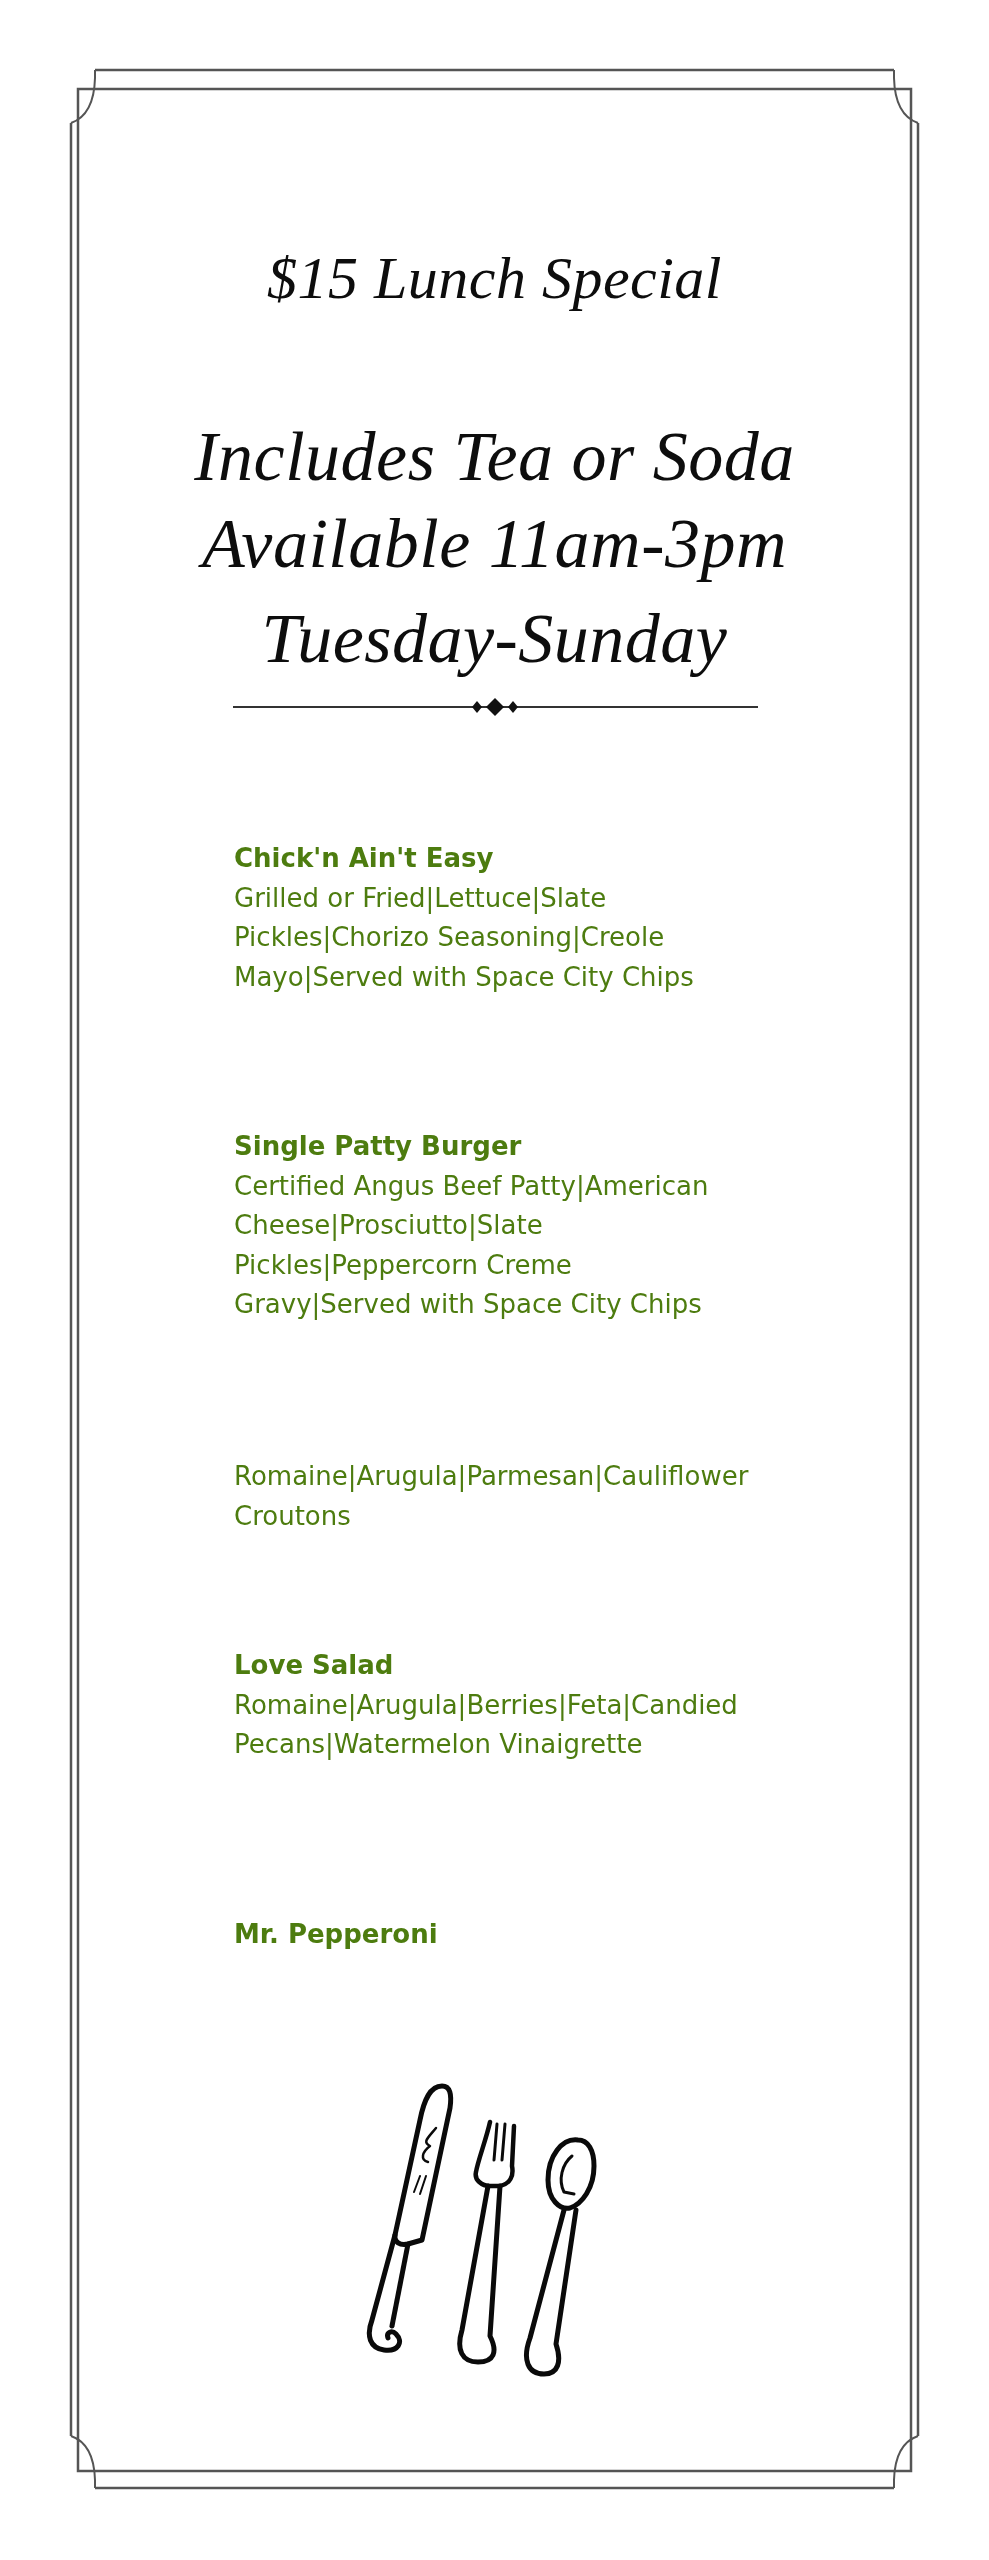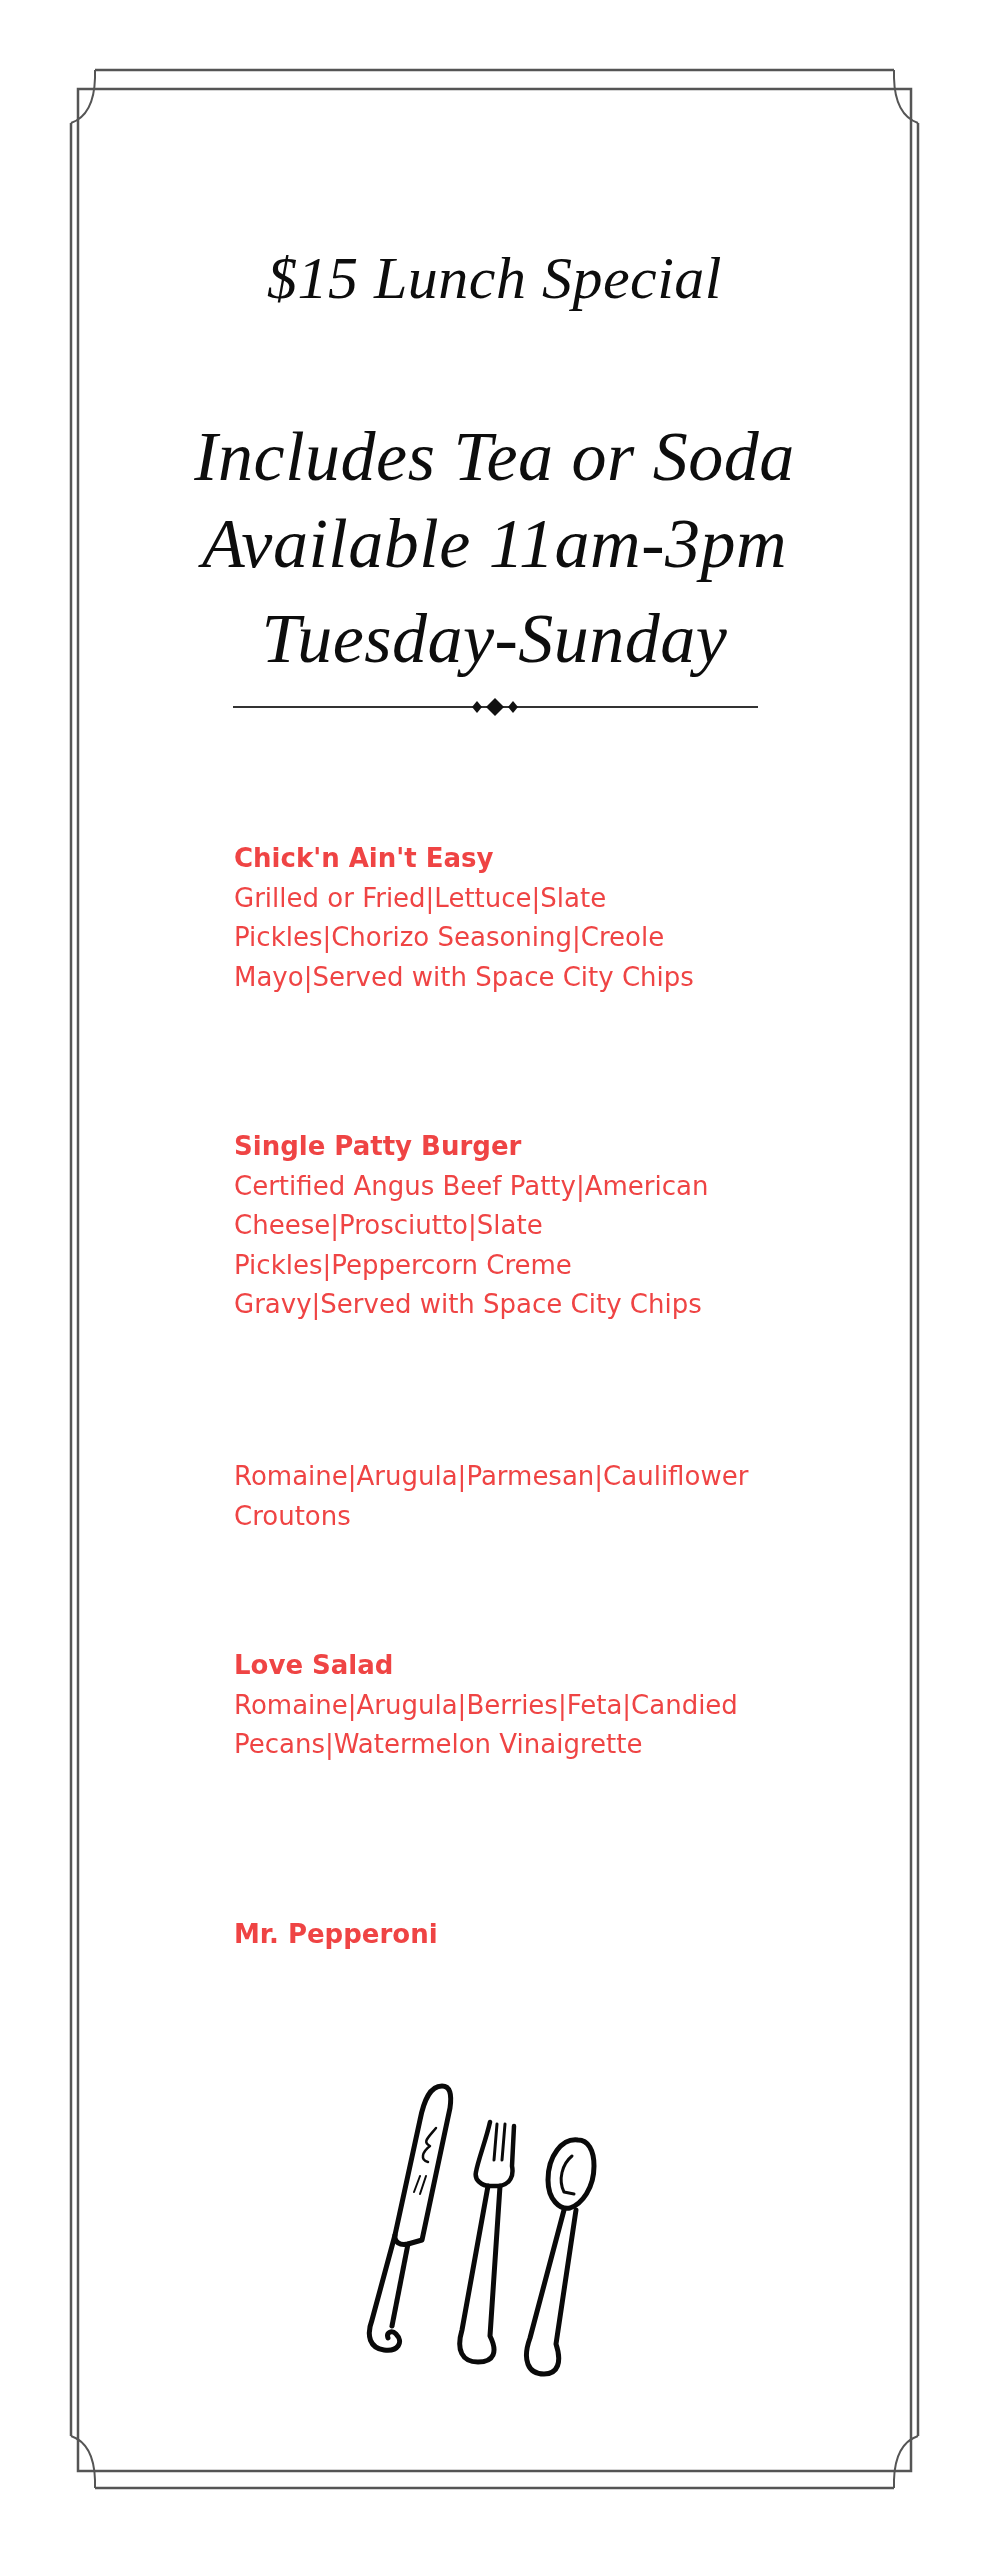--- a/index.html
+++ b/index.html
@@ -48,21 +48,21 @@
     position: absolute;
     left: 0; top: 0;
   }
   .item {
     position: absolute;
     left: 234px;
     width: 520px;
     font-family: "DejaVu Sans", "Liberation Sans", sans-serif;
     font-size: 26px;
     line-height: 39.5px;
-    color: #ef4444;
+    color: #4d7c0f;
   }
   .item-name {
     font-weight: bold;
     display: block;
   }
   .item-desc {
     display: block;
   }
   .cutlery {
     position: absolute;

